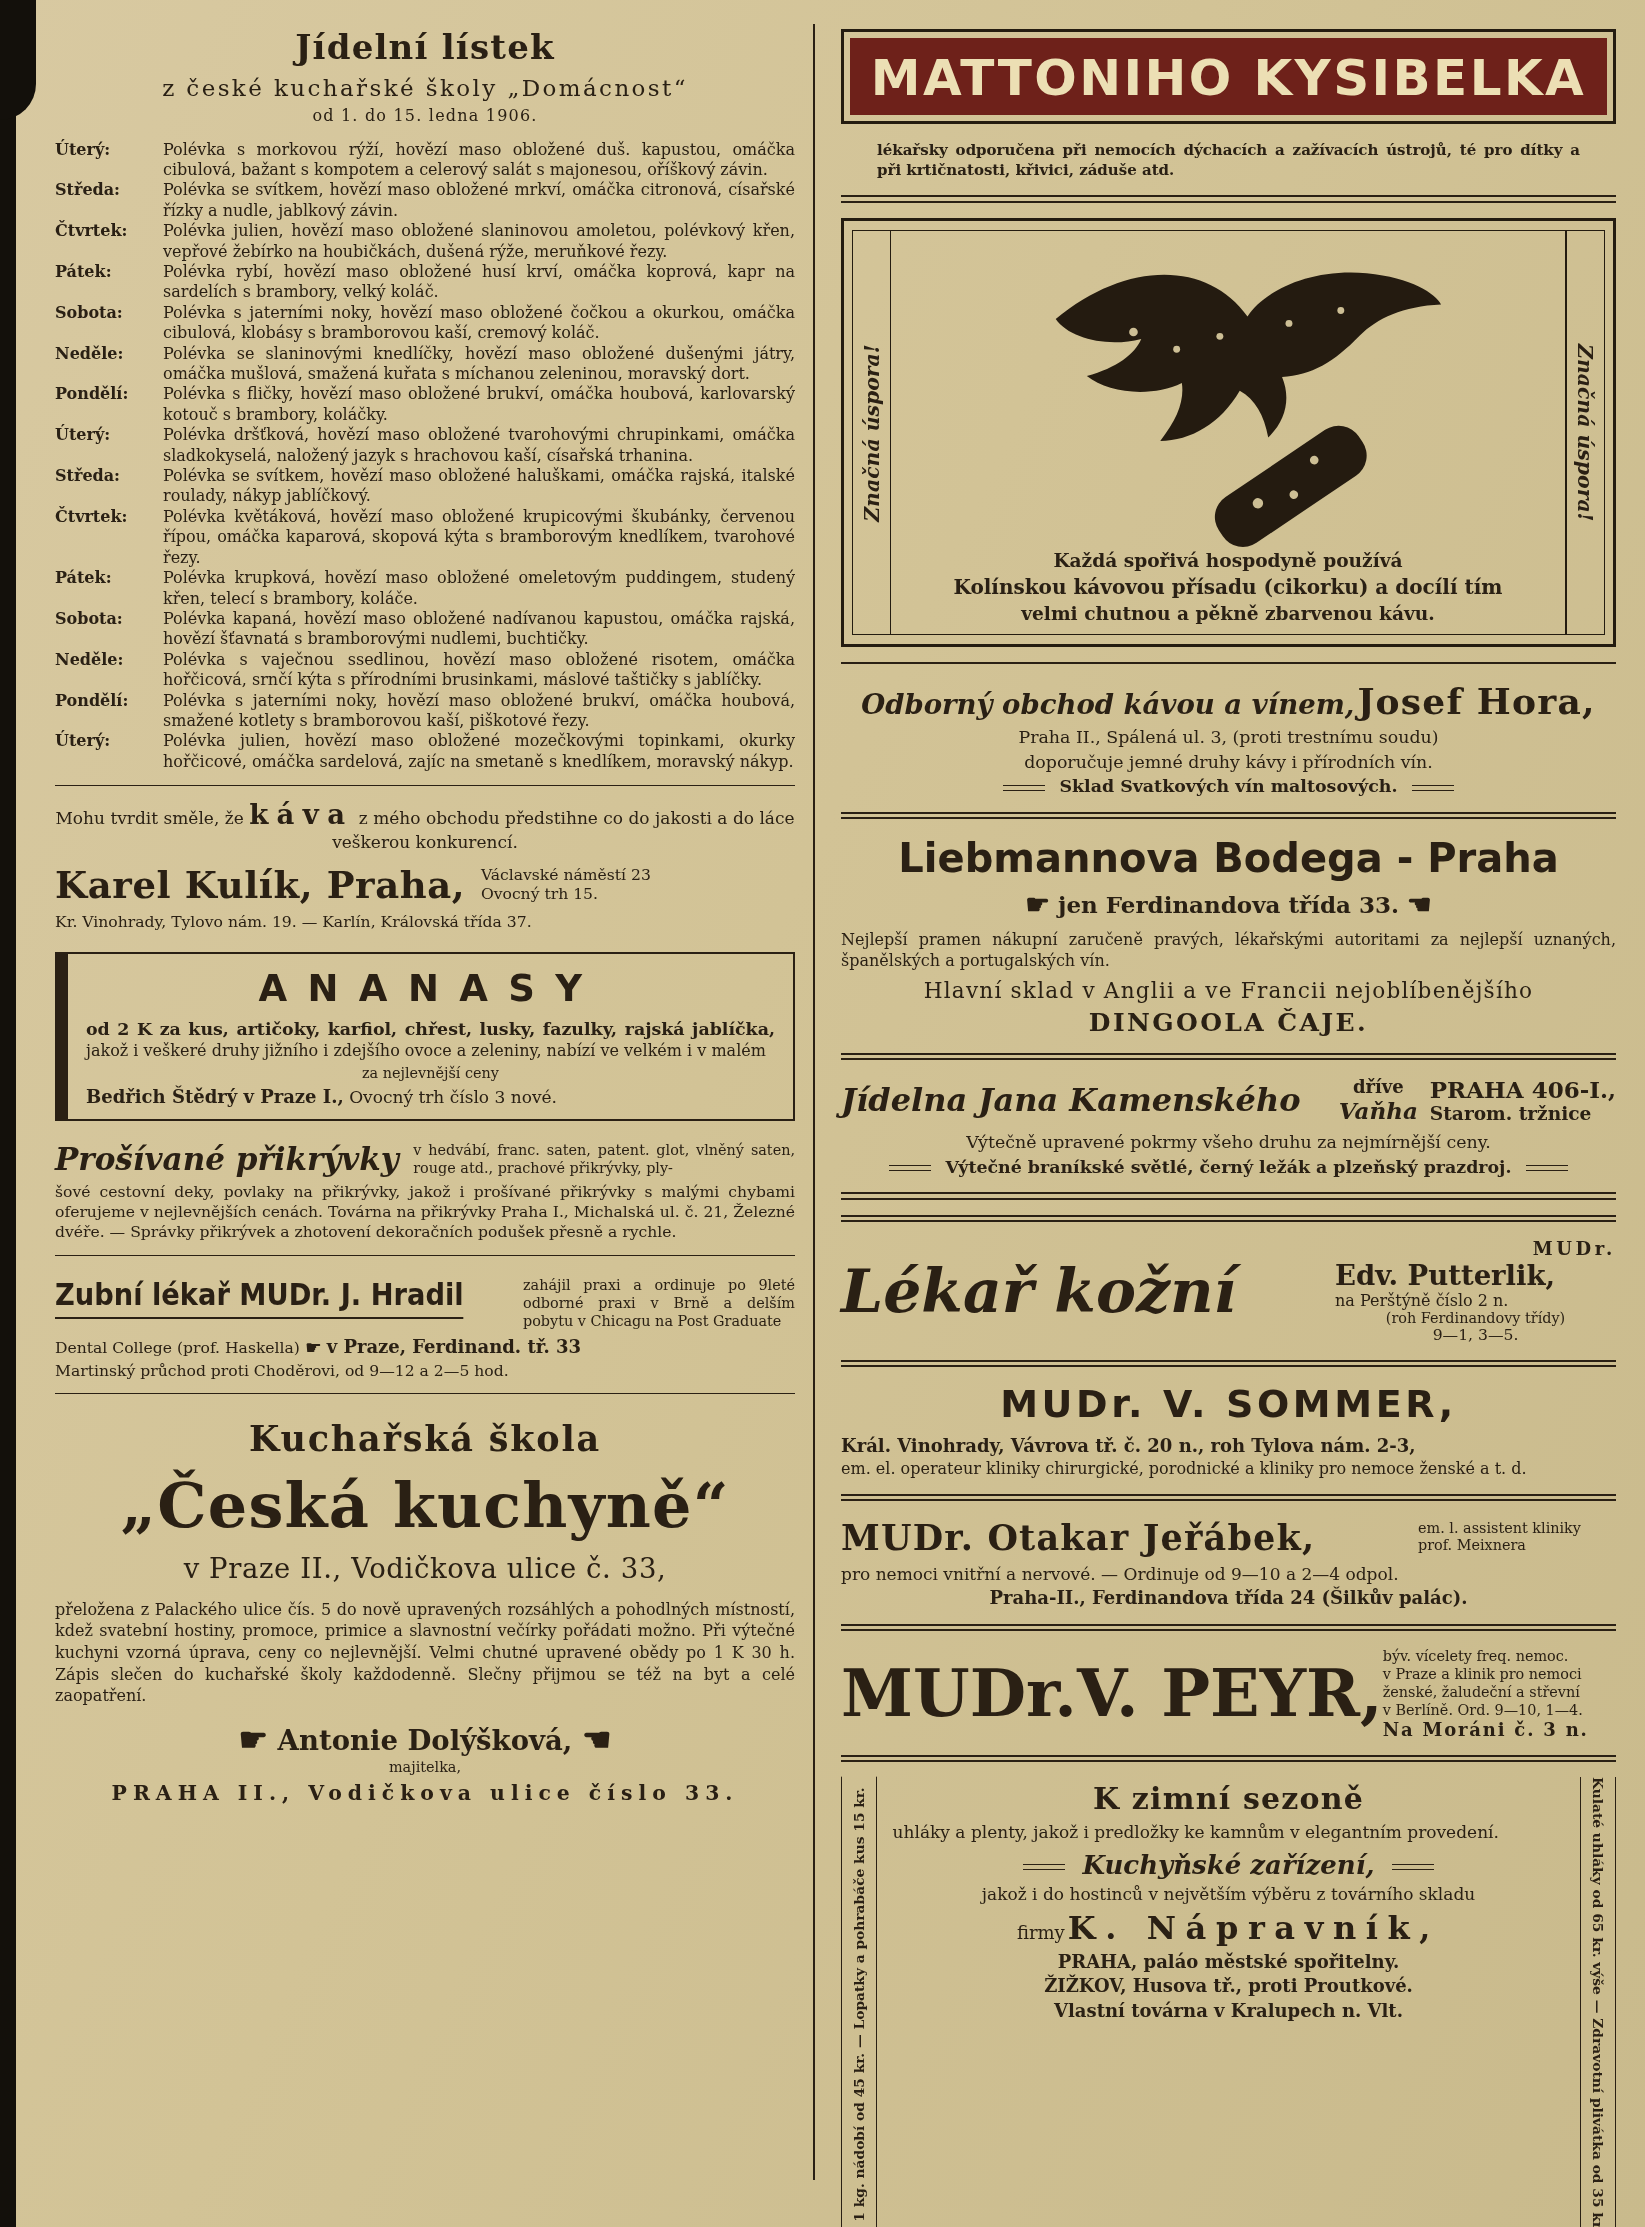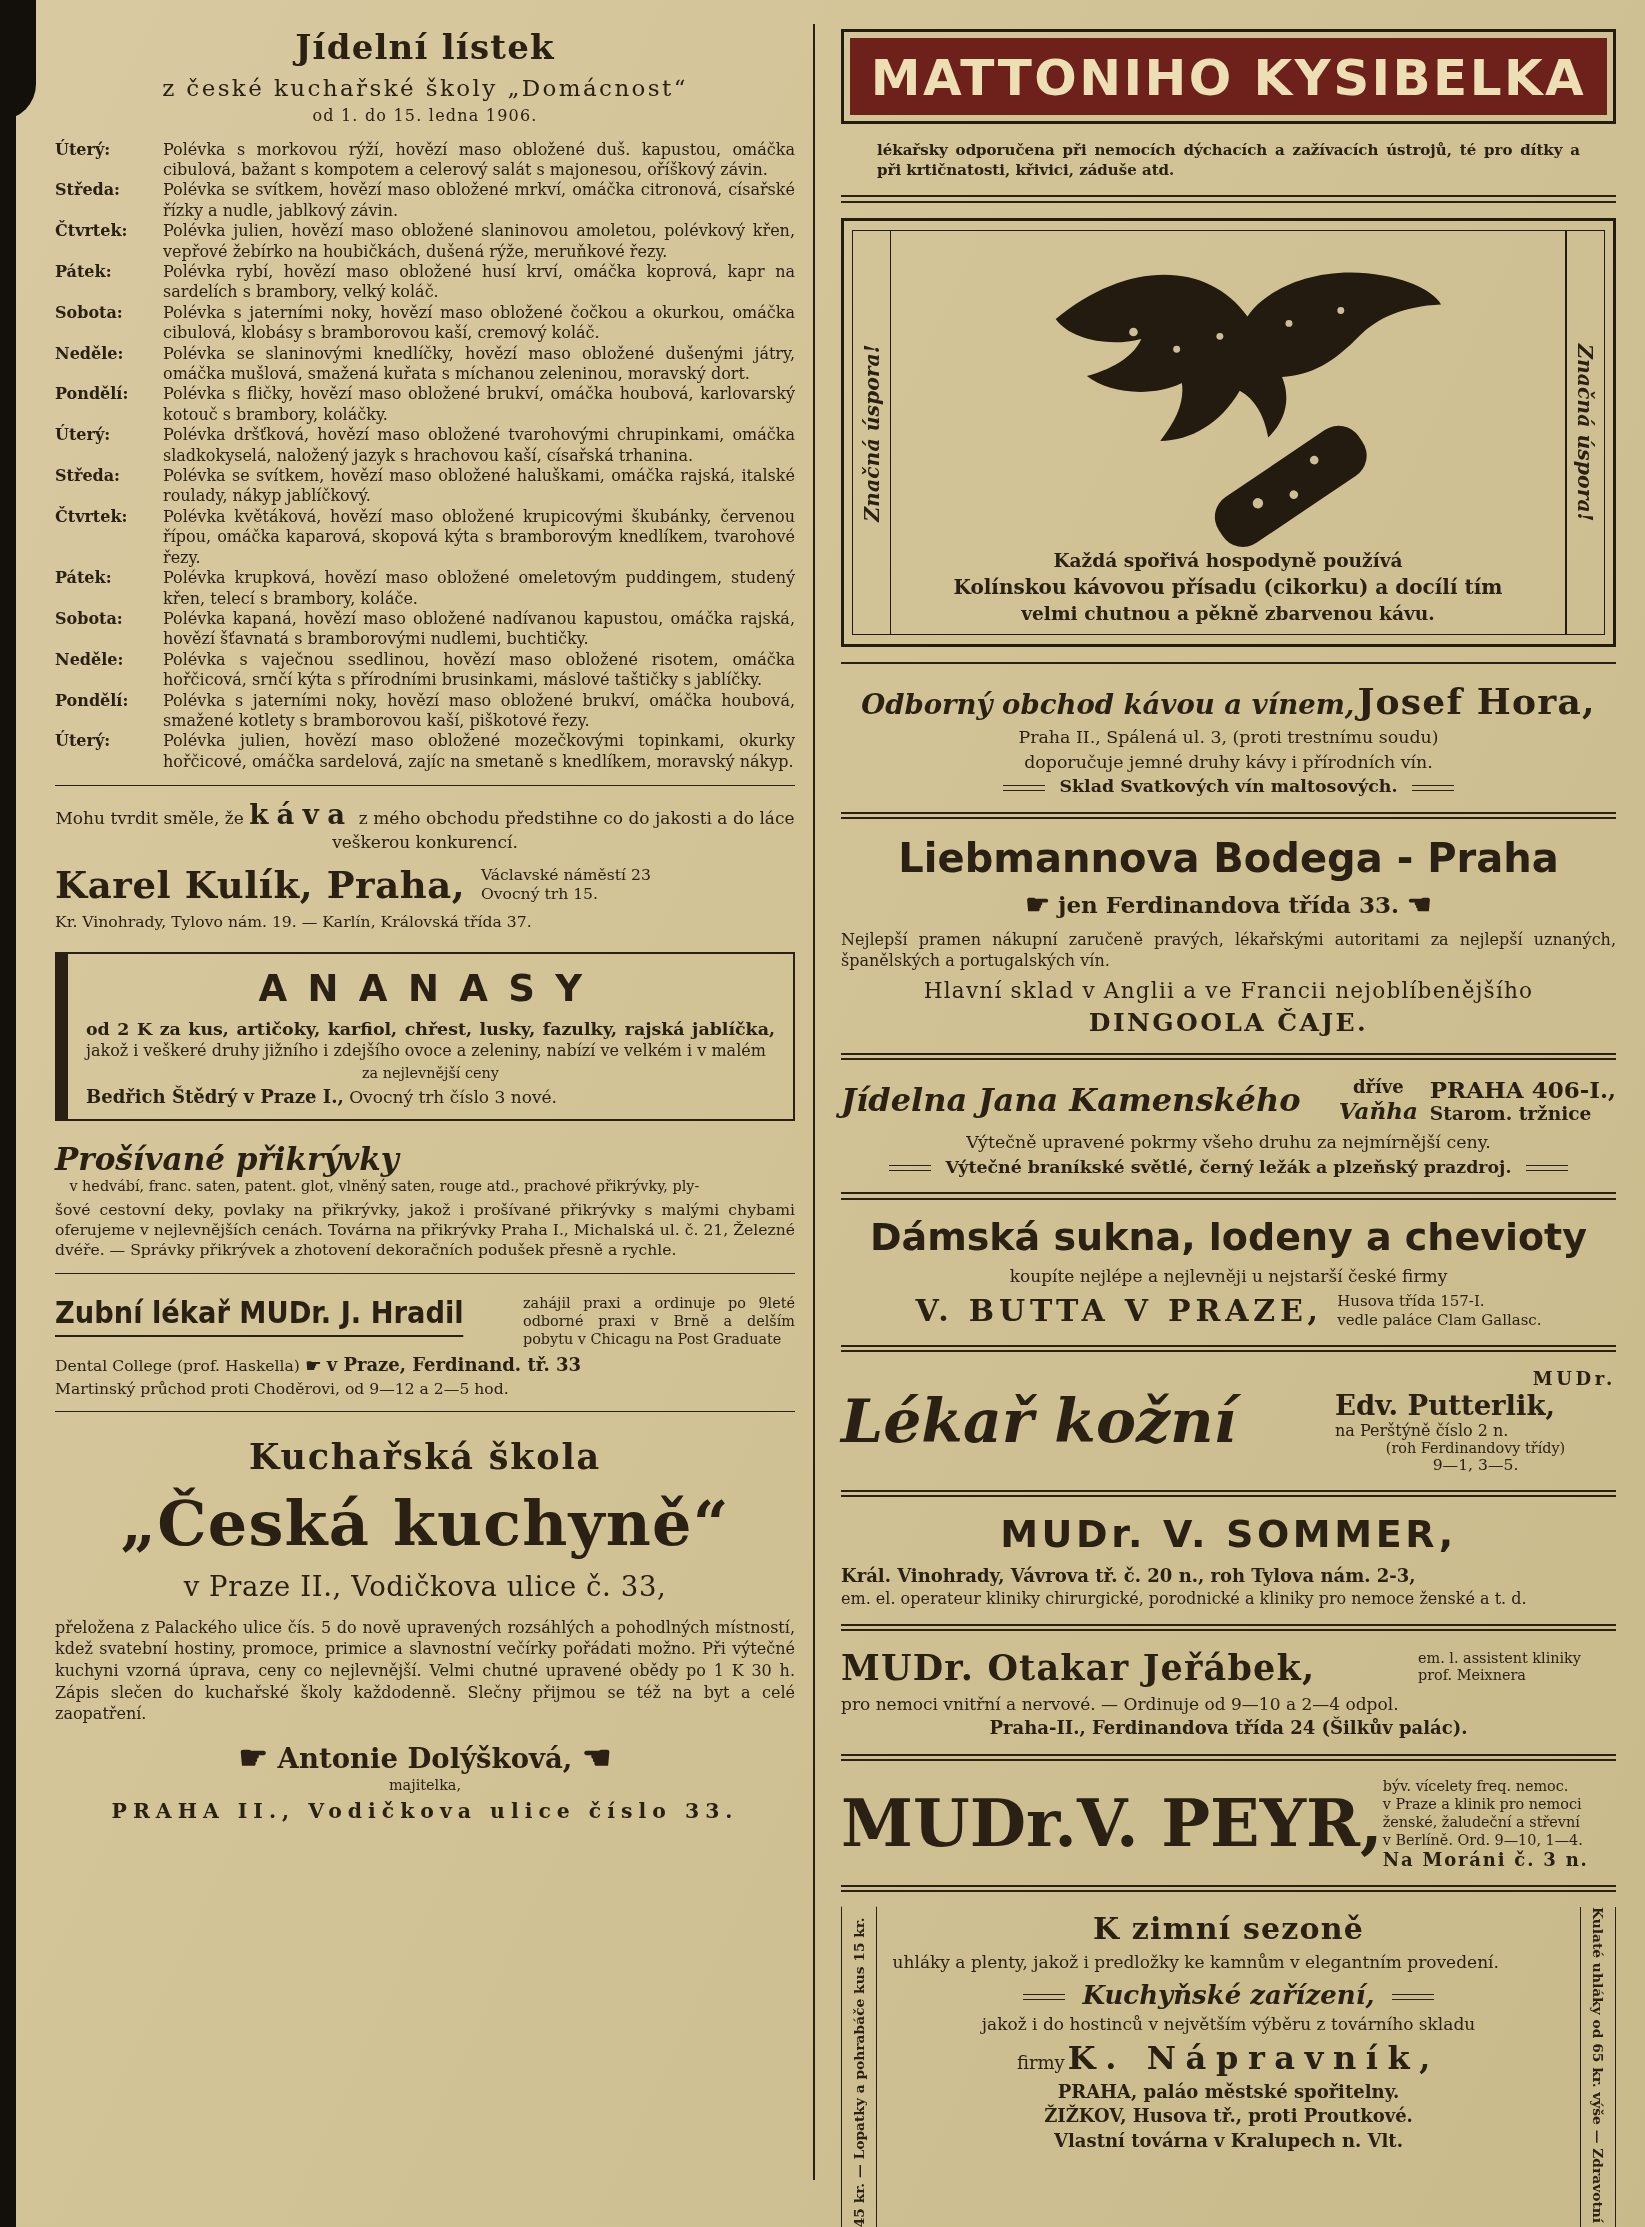--- a/index.html
+++ b/index.html
@@ -43,21 +43,21 @@
   .ananasy { border:2.4px solid #2a2014; border-left:13px solid #2a2014; padding:13px 18px 12px; margin-top:20.4px; }
   .ananasy-title { font-family:"DejaVu Sans", sans-serif; font-size:37px; font-weight:bold; letter-spacing:20.4px; text-align:center; }
   .ananasy-body { font-size:16px; line-height:21px; text-align:justify; margin-top:9.6px; }
   .ananasy-body b { font-size:17.4px; }
   .ananasy-price { font-size:14.4px; text-align:center; margin-top:3.6px; }
   .ananasy-sig { font-size:17px; margin-top:4.8px; }
   .ananasy-sig .sig-name { font-weight:bold; font-size:18px; }
 
   
   .prikryvky { margin-top:20.4px; }
-  .prikryvky-head { display:flex; align-items:flex-start;flex-direction:column; }
+  .prikryvky-head { display:flex; align-items:flex-start; }
   .prikryvky-title { font-size:31px; font-weight:bold; font-style:italic; flex:0 0 auto; line-height:36px; }
   .prikryvky-intro { font-size:14.4px; line-height:18px; margin-left:14.4px; text-align:justify; }
   .prikryvky-body { font-size:15.6px; line-height:20px; text-align:justify; margin-top:4.8px; }
 
   
   .hradil { margin-top:20.4px; }
   .hradil-head { display:flex; align-items:flex-start; }
   .hradil-title { font-family:"DejaVu Sans", sans-serif; font-size:31px; font-weight:bold; transform:scaleX(.88); transform-origin:left; flex:0 0 auto; border-bottom:2.4px double #2a2014; padding-bottom:4.8px; }
   .hradil-intro { font-size:14.4px; line-height:18px; margin-left:3.6px; text-align:justify; flex:1; }
   .hradil-line2 { font-size:15.6px; margin-top:6px; }
@@ -394,31 +394,20 @@
       <div class="jidelna-line">Výtečně upravené pokrmy všeho druhu za nejmírnější ceny.</div>
       <div class="jidelna-line2">
         <span class="eqbar"></span>
         <span>Výtečné braníkské světlé, černý ležák a plzeňský prazdroj.</span>
         <span class="eqbar"></span>
       </div>
     </div>
 
     <div class="sep"></div>
 
-    <div class="damska">
-      <div class="damska-title">Dámská sukna, lodeny a chevioty</div>
-      <div class="damska-line">koupíte nejlépe a nejlevněji u nejstarší české firmy</div>
-      <div class="damska-row">
-        <div class="damska-name">V. BUTTA V PRAZE,</div>
-        <div class="damska-addr">
-          <div>Husova třída 157-I.</div>
-          <div>vedle paláce Clam Gallasc.</div>
-        </div>
-      </div>
-    </div>
 
     <div class="sep"></div>
 
     <div class="kozni-row">
       <div class="kozni-title">Lékař kožní</div>
       <div class="kozni-right">
         <div class="mudr">MUDr.</div>
         <div class="name">Edv. Putterlik,</div>
         <div class="a1">na Perštýně číslo 2 n.</div>
         <div class="a2">(roh Ferdinandovy třídy)</div>

